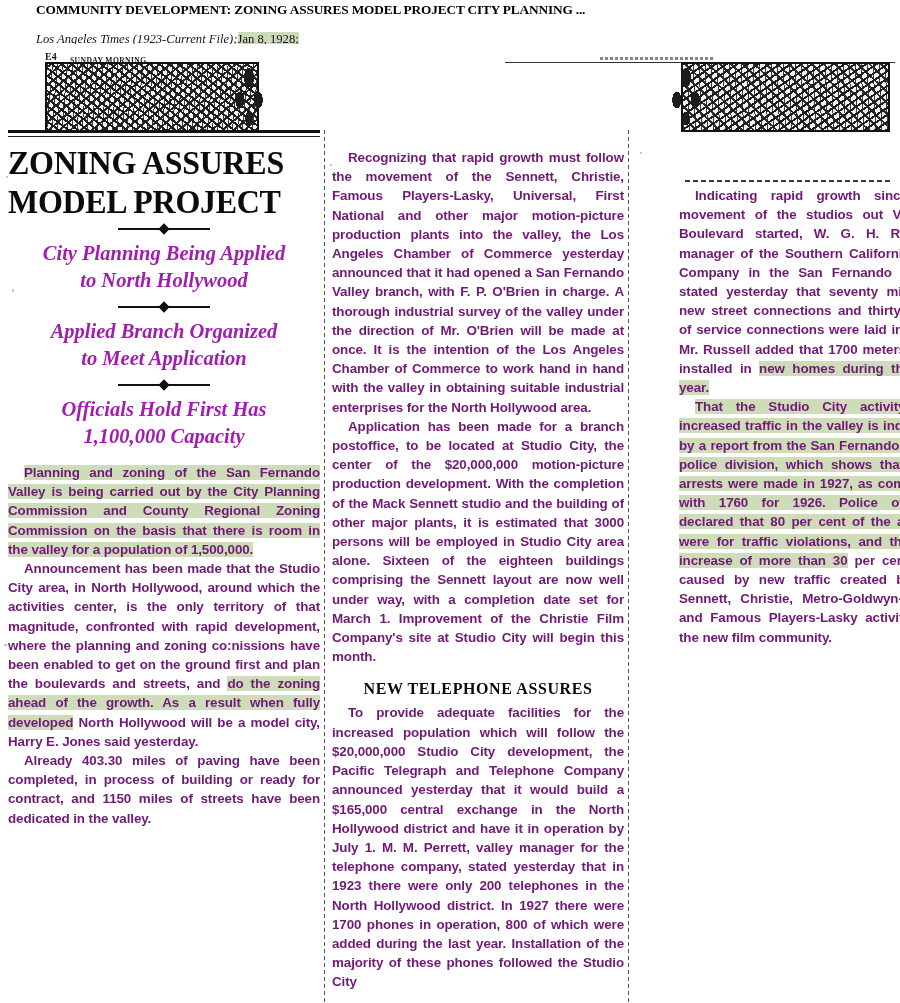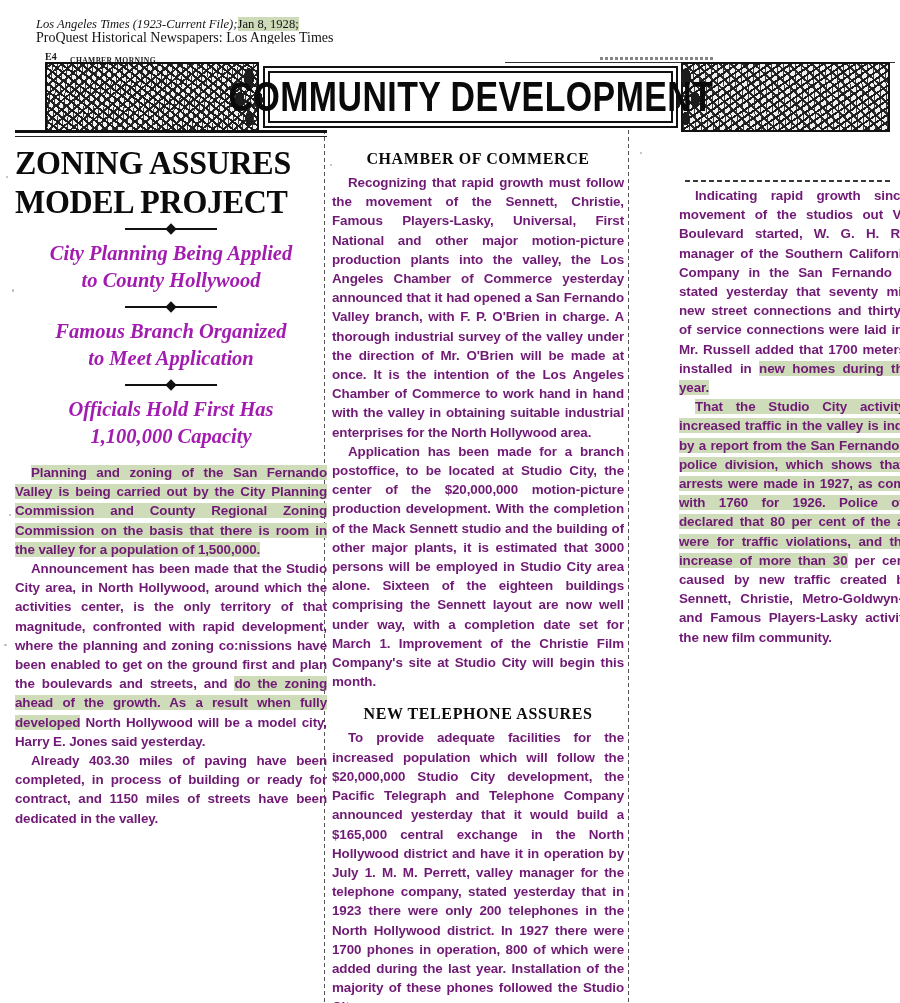--- a/index.html
+++ b/index.html
@@ -170,21 +170,21 @@
     letter-spacing: 0.5px;
     transform: scaleX(0.94) scaleY(1.18);
     color: #0a0a0a;
     white-space: nowrap;
   }
 
   
   .cols { position: absolute; left: 0; top: 86px; width: 900px; height: 873px; }
 
   .col { position: absolute; top: 0; }
-  .col1 { left: 15px;   width: 312px; }
+  .col1 { left: 8px;   width: 312px; }
   .col2 { left: 332px; width: 292px; }
   .col3 { left: 655px; width: 262px; margin-left: 24px; }
 
   .vrule {
     position: absolute;
     top: 0;
     width: 1px;
     height: 873px;
     background: repeating-linear-gradient(180deg, #555 0 4px, transparent 4px 7px);
   }
@@ -275,80 +275,77 @@
 
   
   .speck { position: absolute; background: #6a6a6a; border-radius: 50%; opacity: .5; }
 
   .clip { overflow: hidden; }
 </style>
 </head>
 <body>
 
 <div class="citation">
+  <div class="cit-title">COMMUNITY DEVELOPMENT: ZONING ASSURES MODEL PROJECT CITY PLANNING ...</div>
   <div class="cit-line2">
     <span class="ital">Los Angeles Times (1923-Current File);</span><span class="cit-hl">Jan 8, 1928;</span>
   </div>
   <div class="cit-line3">ProQuest Historical Newspapers: Los Angeles Times</div>
   <div class="cit-line4">pg. E4</div>
 </div>
 
 <div class="scan">
 
   <div class="slug-date">E4</div>
-  <div class="slug-morning">CHAMBER MORNING.</div>
+  <div class="slug-morning">SUNDAY MORNING.</div>
   <div class="slug-right"></div>
   <div class="slug-rule"></div>
 
   <div class="masthead">
     <div class="mh-orn left"></div>
     <div class="mh-orn2"></div>
     <div class="mh-leaf l"></div>
     <div class="mh-leaf r"></div>
-    <div class="mh-box">
-      <div class="mh-title">COMMUNITY DEVELOPMENT</div>
-    </div>
   </div>
 
   <div class="cols">
 
     <div class="vrule v1"></div>
     <div class="vrule v2"></div>
 
     <div class="col col1">
       <div class="hrule-thick"></div>
       <div class="hrule-thin"></div>
 
       <div class="hl-main">
         <div>ZONING ASSURES</div>
         <div>MODEL PROJECT</div>
       </div>
 
       <div class="dingbat"></div>
       <div class="hl-sub">City Planning Being Applied</div>
-      <div class="hl-sub">to County Hollywood</div>
+      <div class="hl-sub">to North Hollywood</div>
 
       <div class="dingbat"></div>
-      <div class="hl-sub">Famous Branch Organized</div>
+      <div class="hl-sub">Applied Branch Organized</div>
       <div class="hl-sub">to Meet Application</div>
 
       <div class="dingbat"></div>
       <div class="hl-sub">Officials Hold First Has</div>
       <div class="hl-sub">1,100,000 Capacity</div>
 
       <div class="body" style="margin-top:14px;">
         <p><span class="hl-green">Planning and zoning of the San Fernando Valley is being carried out by the City Planning Commission and County Regional Zoning Commission on the basis that there is room in the valley for a population of 1,500,000.</span></p>
         <p class="cont"><span>Announcement has been made that the Studio City area, in North Hollywood, around which the activities center, is the only territory of that magnitude, confronted with rapid development, where the planning and zoning co:</span><span>nissions have been enabled to get on the ground first and plan the boulevards and streets, and </span><span class="hl-green">do the zoning ahead of the growth. As a result when fully developed</span><span> North Hollywood will be a model city, Harry E. Jones said yesterday.</span></p>
         <p class="cont">Already 403.30 miles of paving have been completed, in process of building or ready for contract, and 1150 miles of streets have been dedicated in the valley.</p>
       </div>
     </div>
 
     <div class="col col2 clip" style="height:873px;">
       <div class="col2-top-pad"></div>
-      <div class="sect-head">CHAMBER OF COMMERCE</div>
       <div class="body">
         <p>Recognizing that rapid growth must follow the movement of the Sennett, Christie, Famous Players-Lasky, Universal, First National and other major motion-picture production plants into the valley, the Los Angeles Chamber of Commerce yesterday announced that it had opened a San Fernando Valley branch, with F. P. O'Brien in charge. A thorough industrial survey of the valley under the direction of Mr. O'Brien will be made at once. It is the intention of the Los Angeles Chamber of Commerce to work hand in hand with the valley in obtaining suitable industrial enterprises for the North Hollywood area.</p>
         <p class="cont">Application has been made for a branch postoffice, to be located at Studio City, the center of the $20,000,000 motion-picture production development. With the completion of the Mack Sennett studio and the building of other major plants, it is estimated that 3000 persons will be employed in Studio City area alone. Sixteen of the eighteen buildings comprising the Sennett layout are now well under way, with a completion date set for March 1. Improvement of the Christie Film Company's site at Studio City will begin this month.</p>
       </div>
       <div class="sect-head sp">NEW TELEPHONE ASSURES</div>
       <div class="body">
         <p>To provide adequate facilities for the increased population which will follow the $20,000,000 Studio City development, the Pacific Telegraph and Telephone Company announced yesterday that it would build a $165,000 central exchange in the North Hollywood district and have it in operation by July 1. M. M. Perrett, valley manager for the telephone company, stated yesterday that in 1923 there were only 200 telephones in the North Hollywood district. In 1927 there were 1700 phones in operation, 800 of which were added during the last year. Installation of the majority of these phones followed the Studio City</p>
       </div>
     </div>
 

